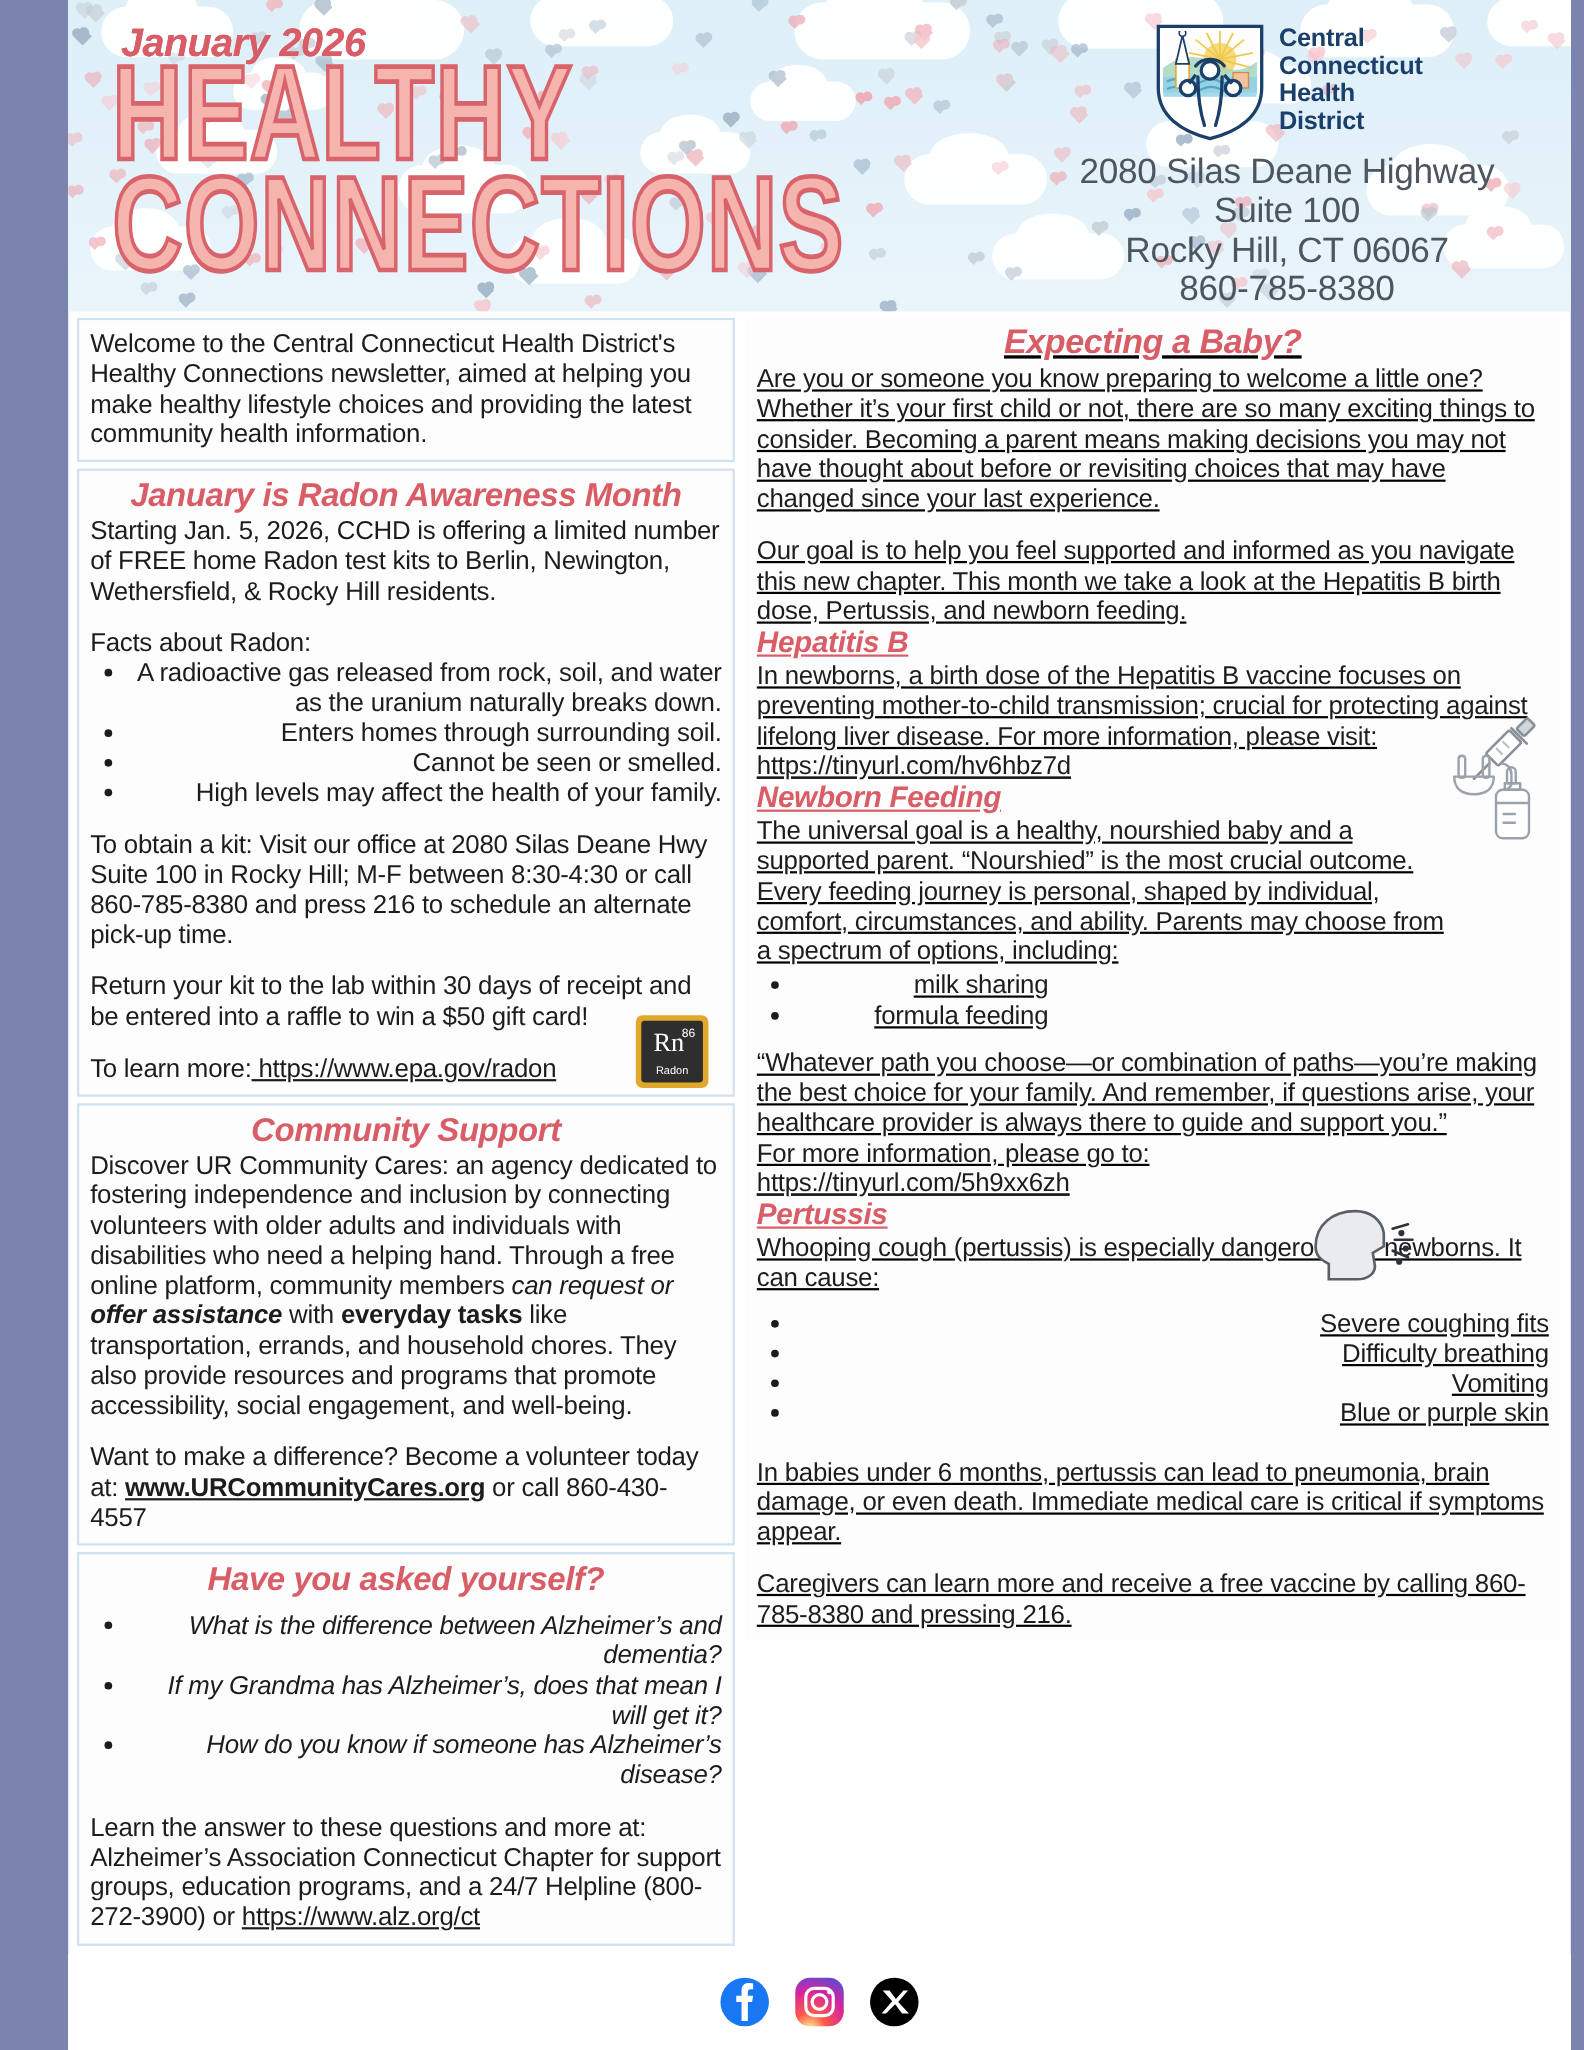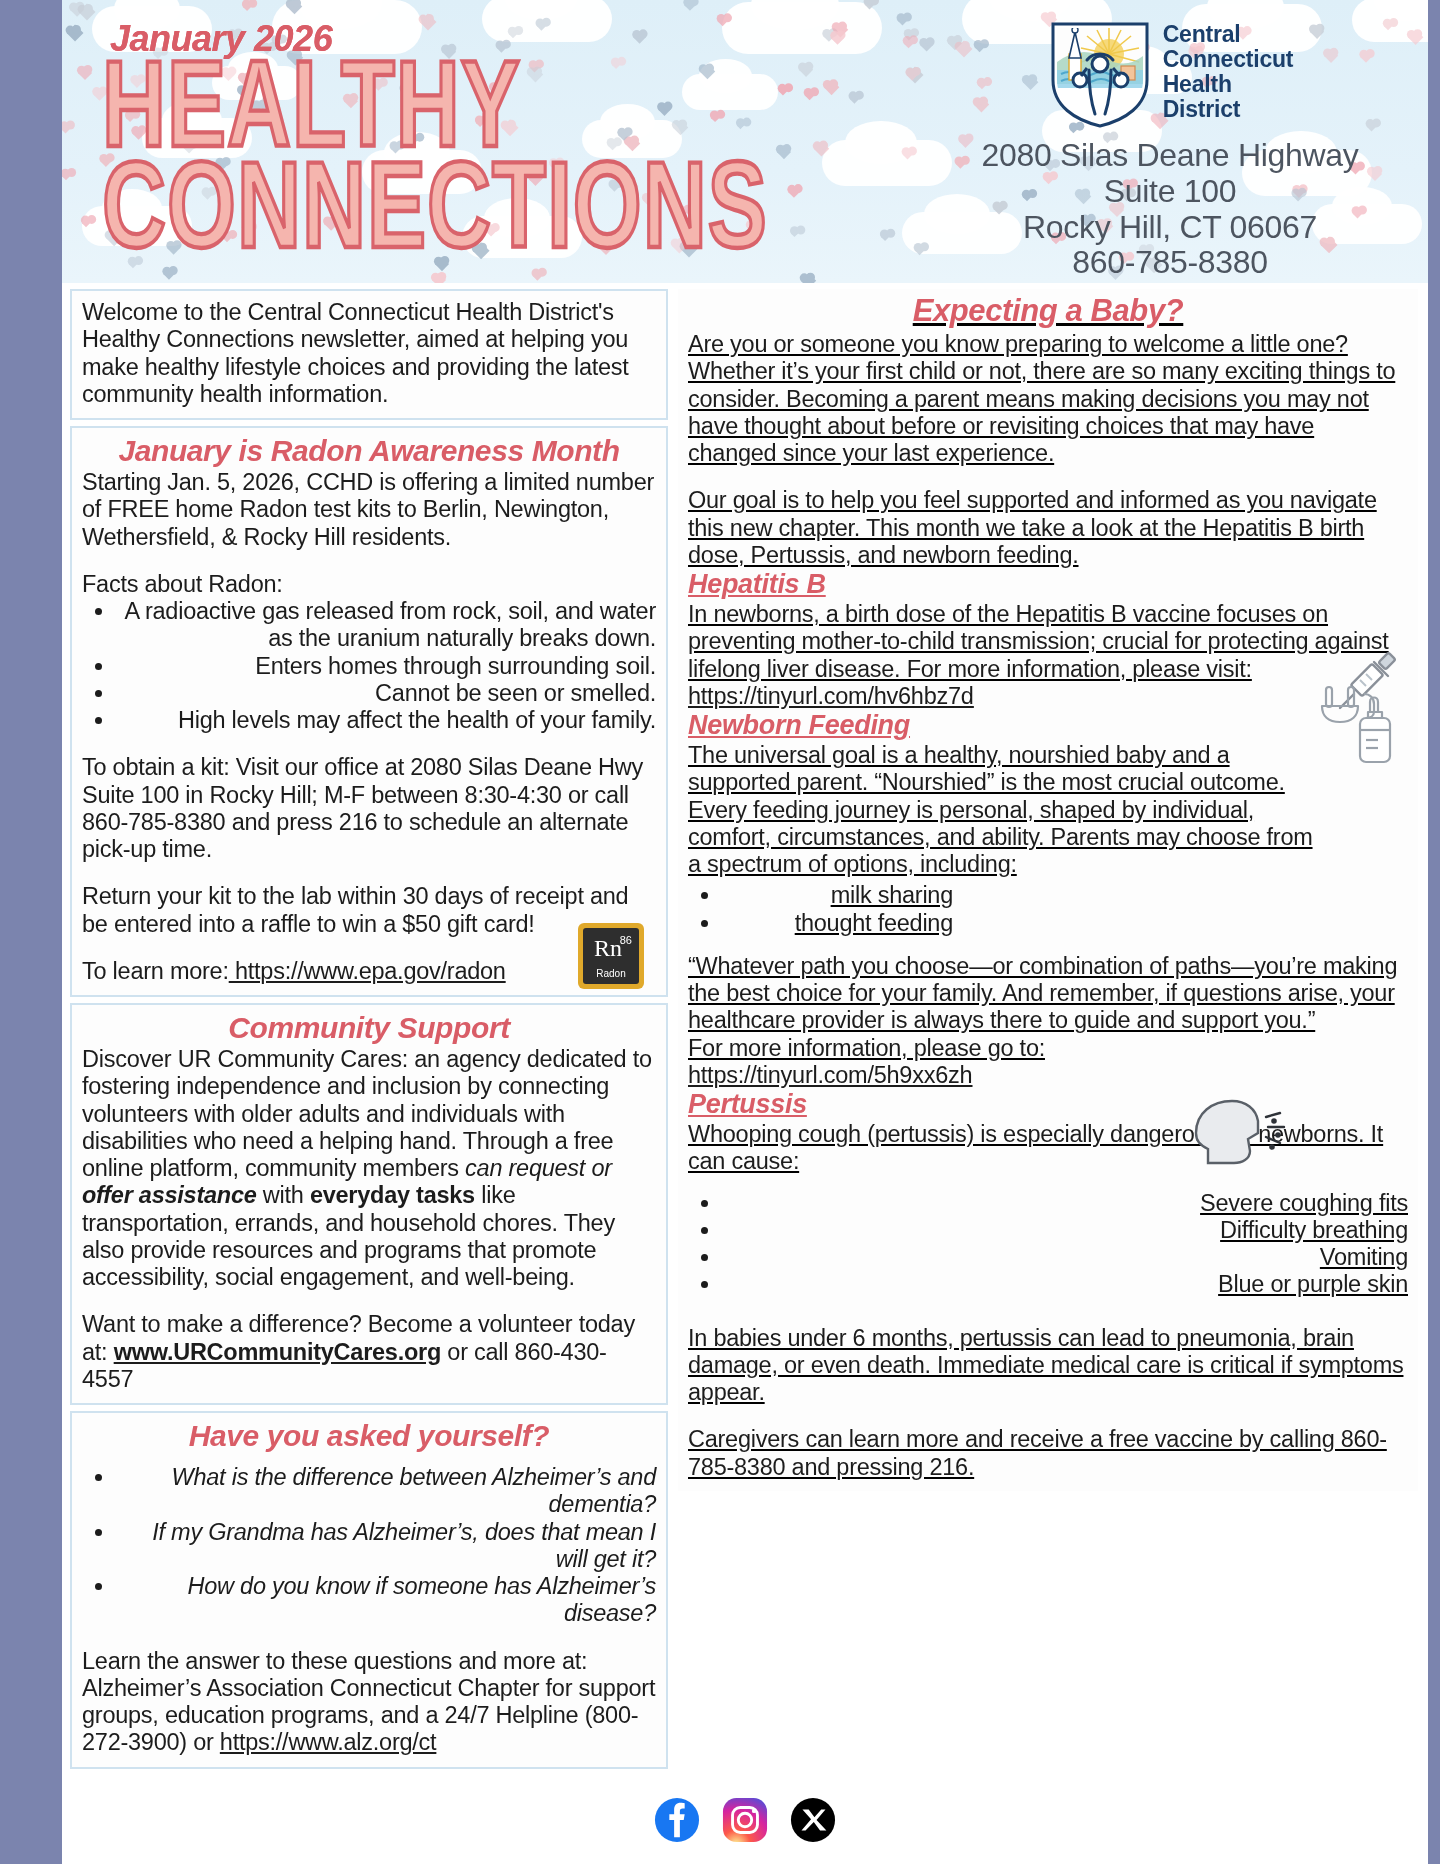--- a/index.html
+++ b/index.html
@@ -623,21 +623,21 @@
           </svg>
         </div>
 
         <div style="position:relative;">
           <div class="r-sub">Newborn Feeding</div>
           <p class="r-body" style="width:640px;">The universal goal is a healthy, nourshied baby and a supported parent. “Nourshied” is the most crucial outcome. Every feeding journey is personal, shaped by individual, comfort, circumstances, and ability. Parents may choose from a spectrum of options, including:</p>
           <div class="feed-cols">
             <div class="c2">
               <ul class="bullets">
                 <li>milk sharing</li>
-                <li>thought feeding</li>
+                <li>formula feeding</li>
               </ul>
             </div>
           </div>
           <svg class="icon-float" style="right:8px; top:-28px; width:92px; height:84px;" viewBox="0 0 92 84">
             <g fill="none" stroke="#9aa2ab" stroke-width="2.2" stroke-linejoin="round">
               <path d="M18 8 C18 4 24 4 24 8 L24 22 C24 26 18 26 18 22 Z"></path>
               <path d="M40 8 C40 4 46 4 46 8 L46 22 C46 26 40 26 40 22 Z"></path>
               <path d="M14 24 C14 34 20 40 32 40 C44 40 50 34 50 24 Z"></path>
               <path d="M56 12 C62 12 66 16 66 22 L66 30 C66 34 62 36 58 36"></path>
               <rect x="52" y="36" width="30" height="44" rx="6" fill="#ffffff"></rect>

